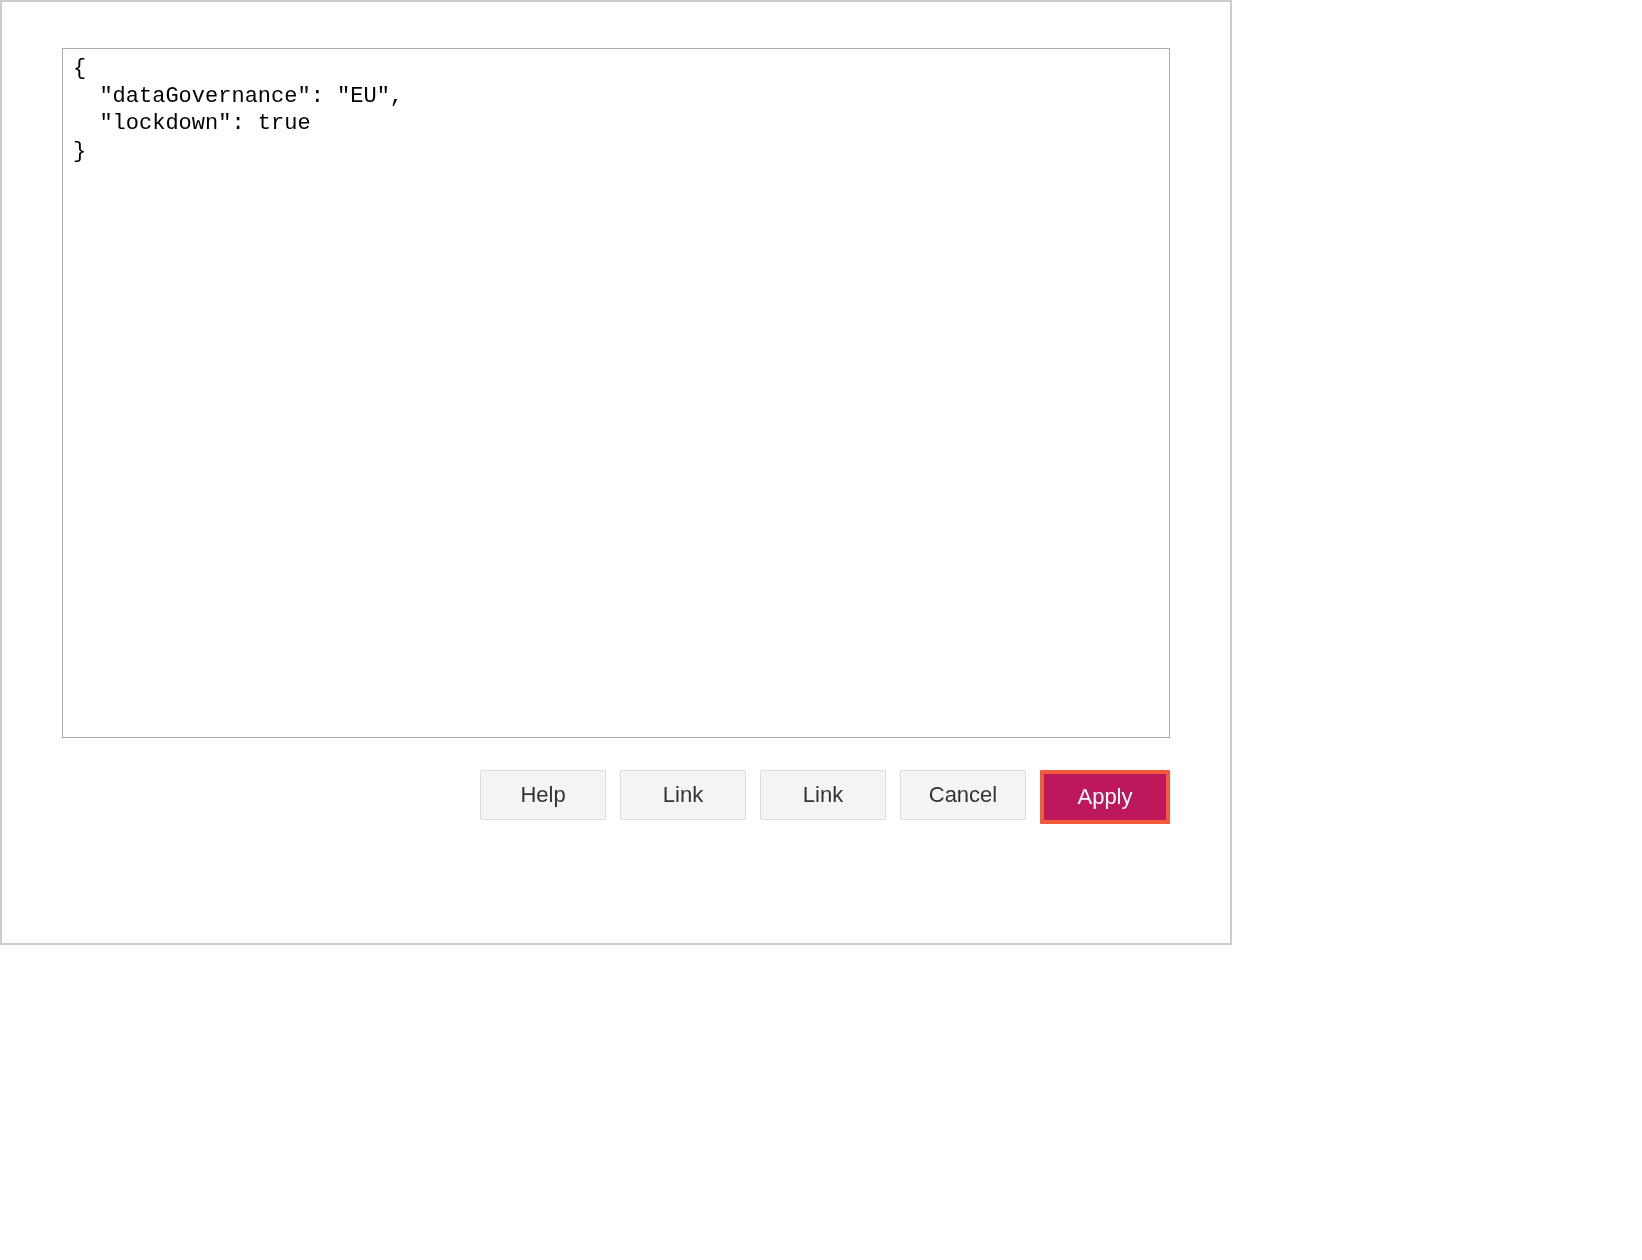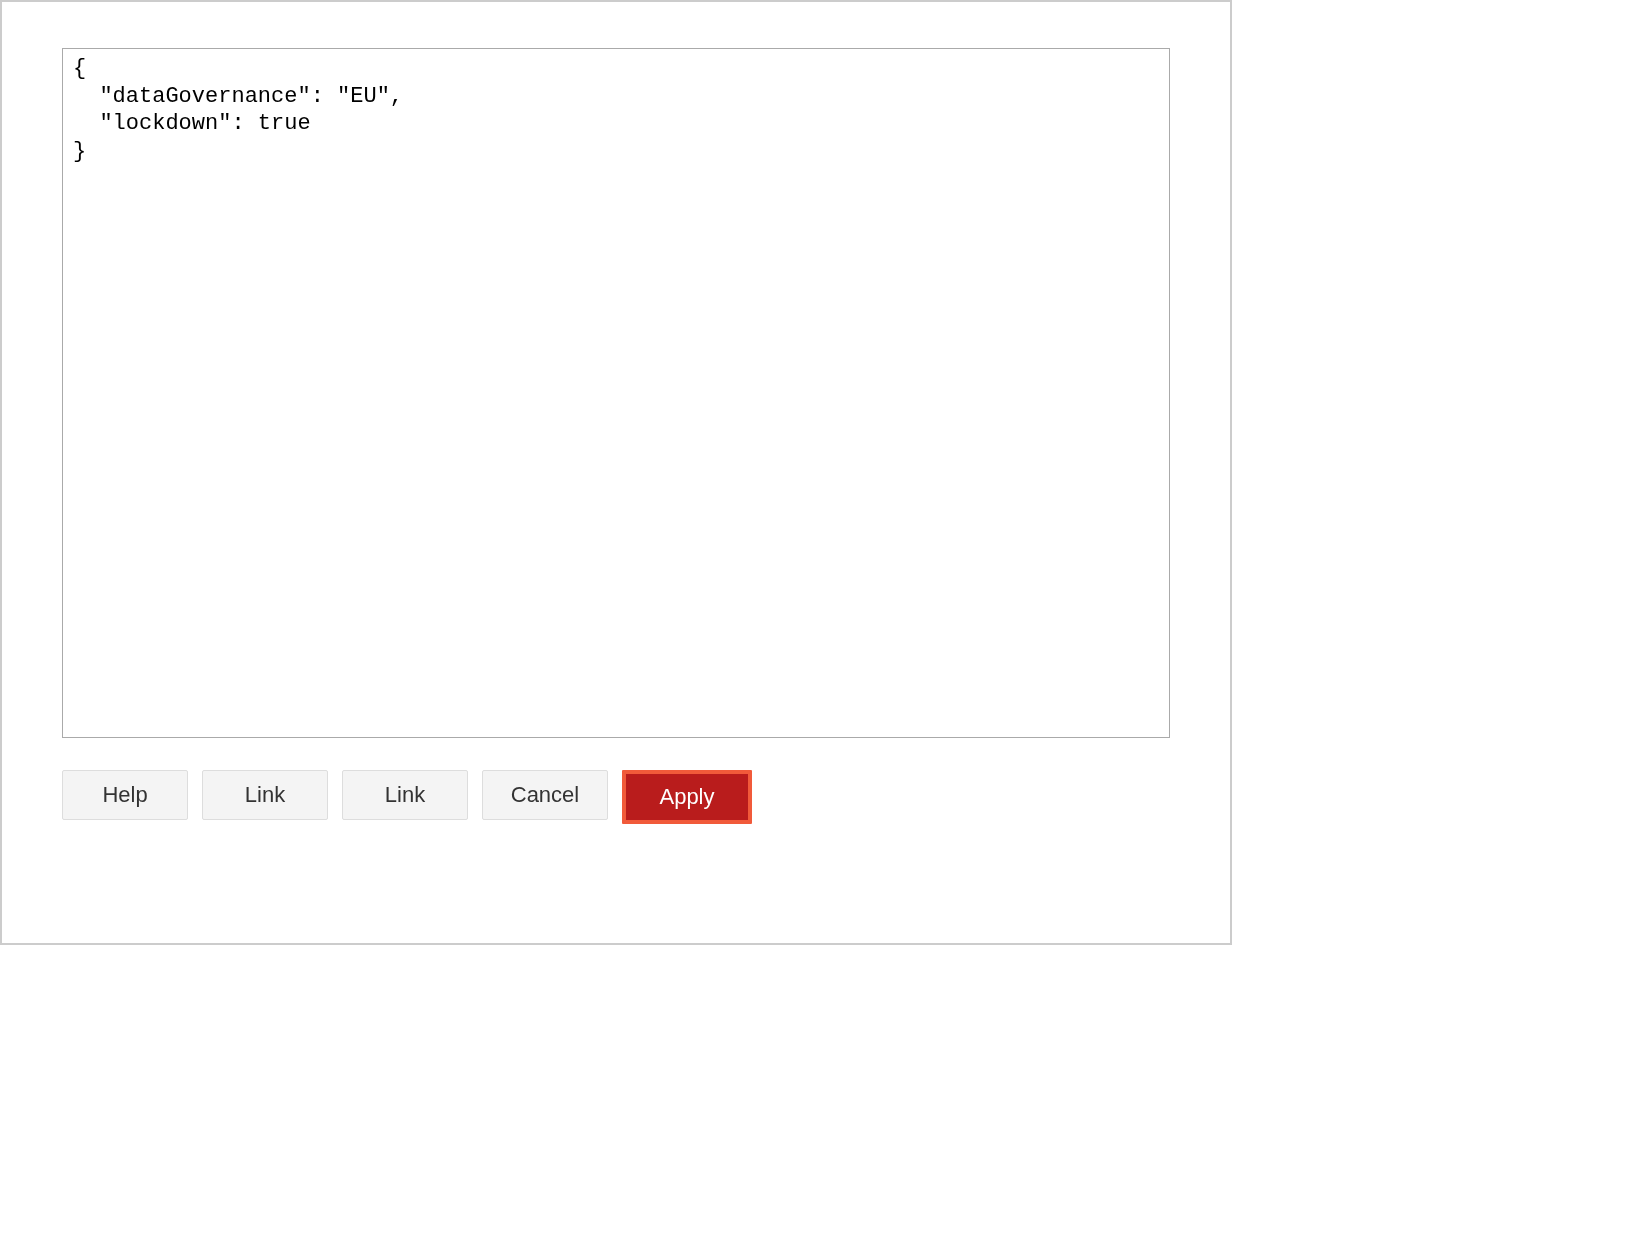--- a/index.html
+++ b/index.html
@@ -33,20 +33,21 @@
       font-size: 22px;
       line-height: 1.25;
       padding: 6px 10px;
       resize: none;
       outline: none;
       color: #000;
       white-space: pre;
     }
     .button-row {
       display: flex;
+      justify-content: flex-end;
       gap: 14px;
       margin-top: 28px;
       padding-right: 0;
     }
     .btn {
       min-width: 126px;
       height: 50px;
       border: 1px solid #ddd;
       background: #f4f4f4;
       font-size: 22px;
@@ -56,21 +57,21 @@
       padding: 0 22px;
       border-radius: 2px;
     }
     .btn-primary-wrap {
       border: 4px solid #f15a3a;
       display: inline-flex;
       padding: 0;
       border-radius: 1px;
     }
     .btn-primary {
-      background: #b91c1c;
+      background: #be185d;
       color: #fff;
       border: none;
       min-width: 122px;
       height: 46px;
       font-size: 22px;
       cursor: pointer;
       font-family: inherit;
       padding: 0 24px;
     }
   </style>

